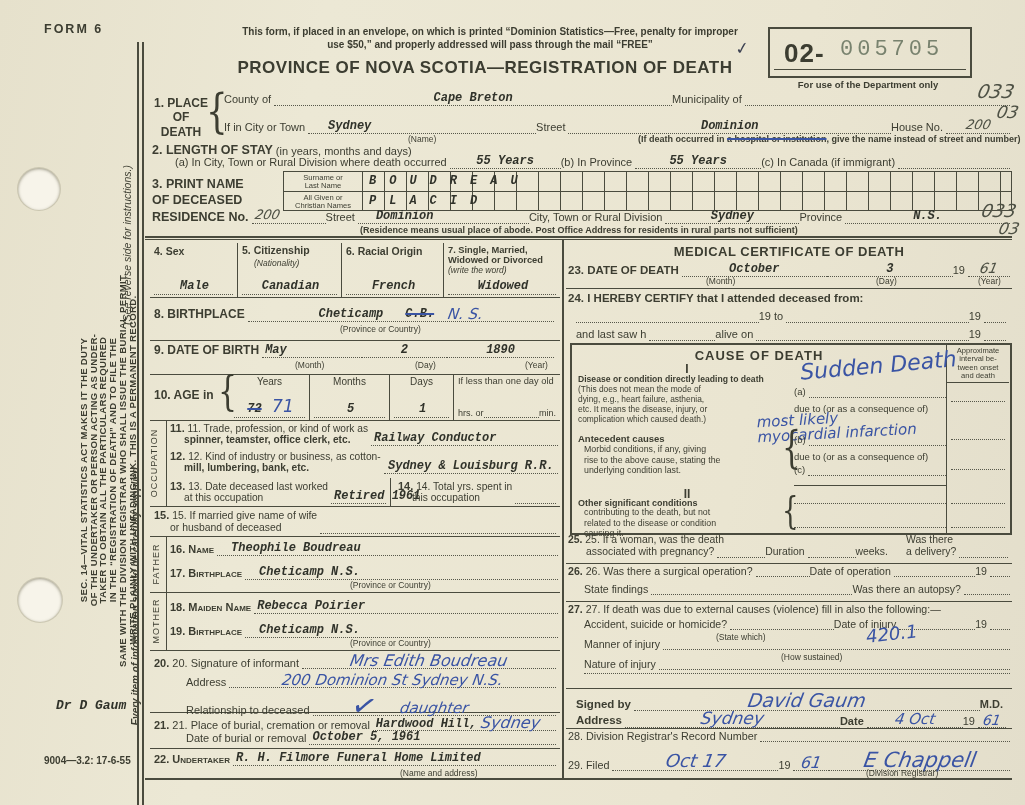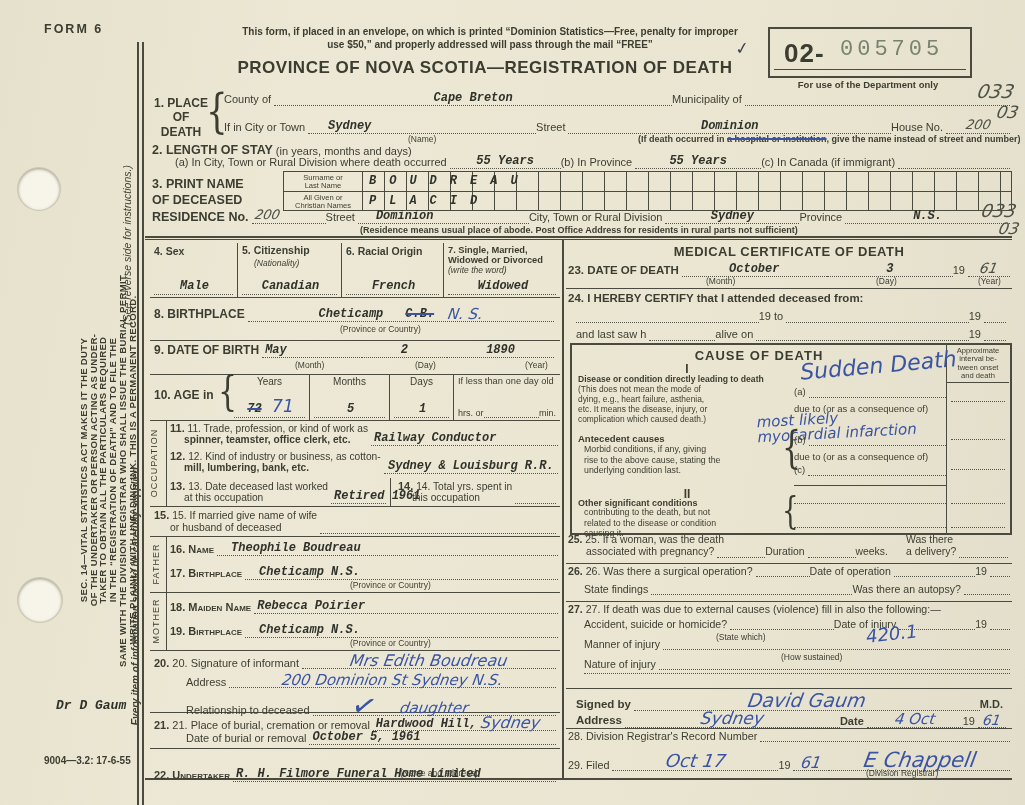--- a/index.html
+++ b/index.html
@@ -366,21 +366,21 @@
     </div>
     <div class="fr" style="left:36px;top:19px;width:370px;">
       <span class="lb" style="font-size:11px;">Date of burial or removal</span>
       <span class="fill fl">
         <span class="typed">October 5, 1961</span>
         </span>
     </div>
   </div>
 
   <div class="abs" style="left:150px;top:748px;width:410px;height:30px;">
-    <div class="fr" style="left:4px;top:20px;width:402px;align-items:center;">
+    <div class="fr" style="left:4px;top:4px;width:402px;align-items:center;">
       <span class="lb b sc" style="font-size:11px;">22. Undertaker</span>
       <span class="fill fl">
         <span class="typed">R. H. Filmore Funeral Home Limited</span>
         </span>
     </div>
     <div class="abs sm" style="left:250px;top:20px;">(Name and address)</div>
   </div>
 
   <div class="abs b" style="left:566px;top:244px;width:446px;text-align:center;font-size:13px;letter-spacing:.5px;">MEDICAL CERTIFICATE OF DEATH</div>
 

